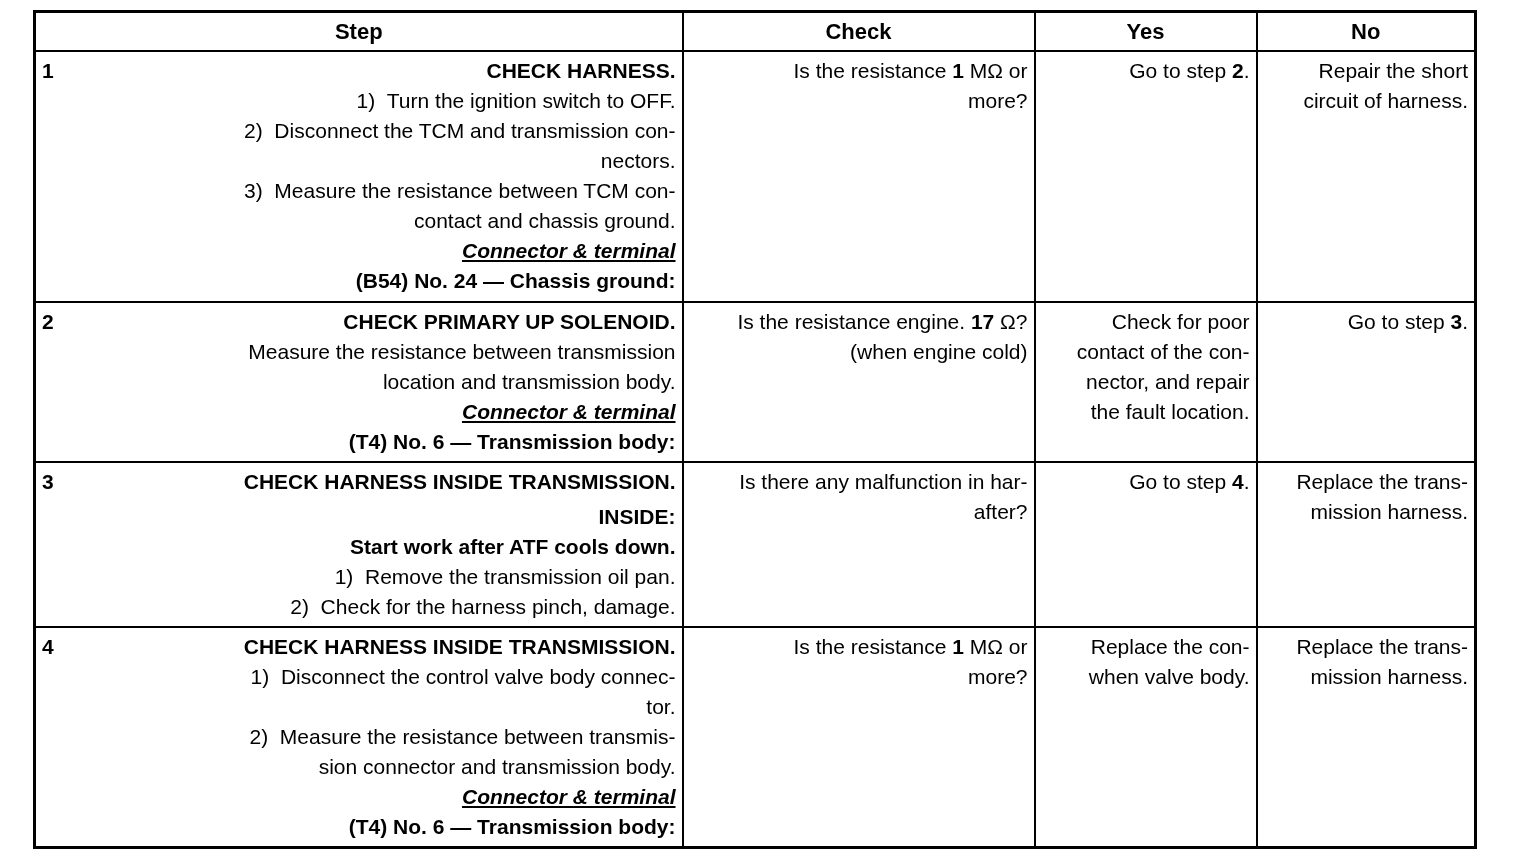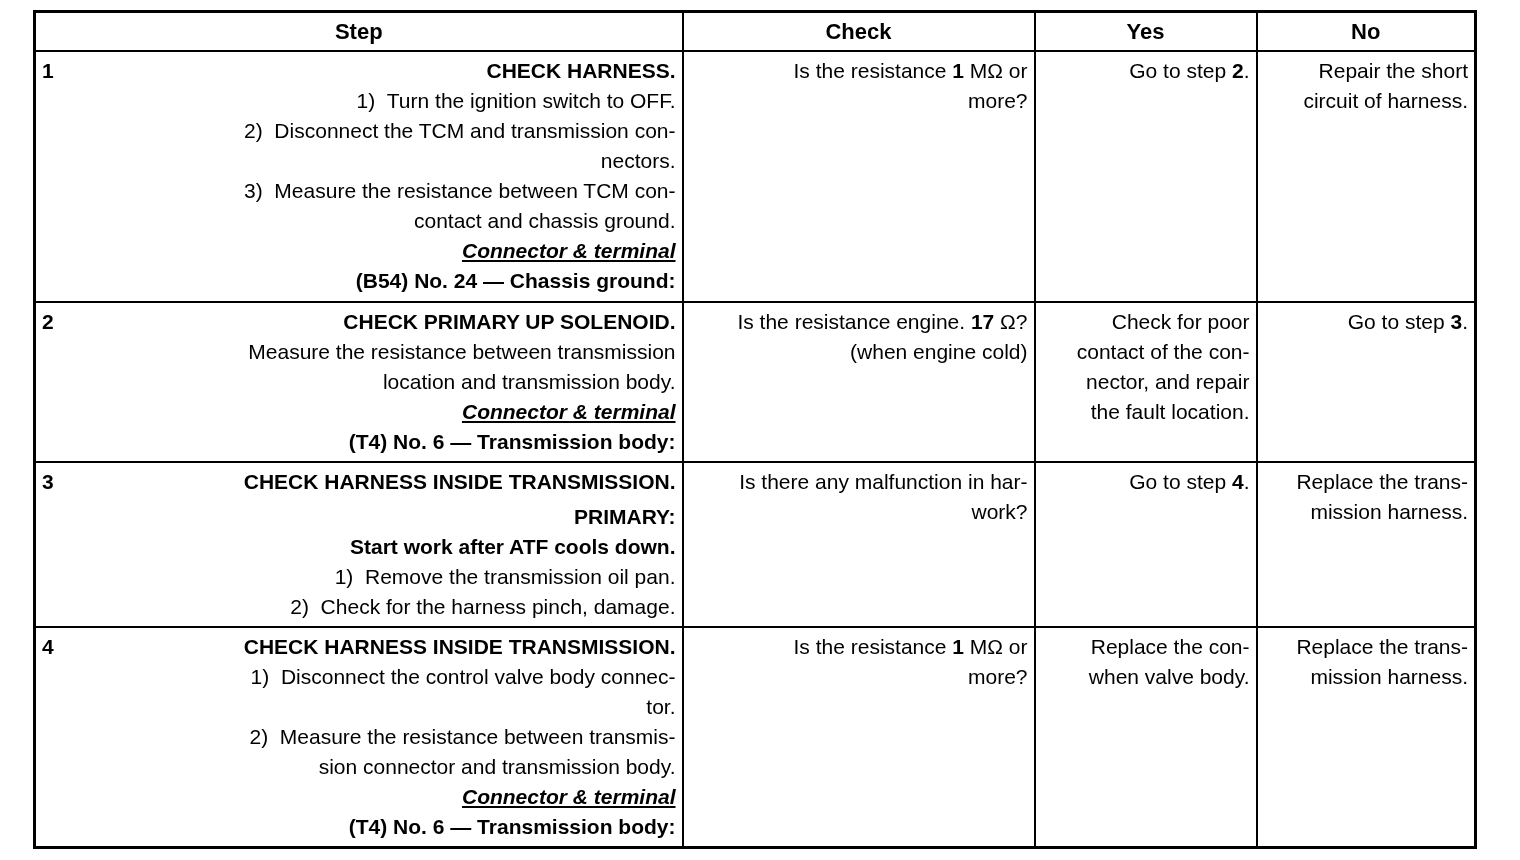--- a/index.html
+++ b/index.html
@@ -109,30 +109,30 @@
           <td>
             <div class="tline l-plain"><span>Go to step </span><span class="seg-b">3</span><span>.</span></div>
           </td>
         </tr>
         <tr style="height: 160px;">
           <td>
             <div class="step-inner">
               <div class="row-num">3</div>
               <div class="step-lines">
                 <div class="tline l-title"><span>CHECK HARNESS INSIDE TRANSMISSION.</span></div>
-                <div class="tline l-cautionhead"><span>PRIMARY:</span></div>
+                <div class="tline l-cautionhead"><span>INSIDE:</span></div>
                 <div class="tline l-caution"><span>Start work after ATF cools down.</span></div>
                 <div class="tline l-item"><span>1)&nbsp;&nbsp;Remove the transmission oil pan.</span></div>
                 <div class="tline l-item"><span>2)&nbsp;&nbsp;Check for the harness pinch, damage.</span></div>
               </div>
             </div>
           </td>
           <td>
             <div class="tline l-plain"><span>Is there any malfunction in har-</span></div>
-            <div class="tline l-plain"><span>work?</span></div>
+            <div class="tline l-plain"><span>after?</span></div>
           </td>
           <td>
             <div class="tline l-plain"><span>Go to step </span><span class="seg-b">4</span><span>.</span></div>
           </td>
           <td>
             <div class="tline l-plain"><span>Replace the trans-</span></div>
             <div class="tline l-plain"><span>mission harness.</span></div>
           </td>
         </tr>
         <tr style="height: 220px;">

